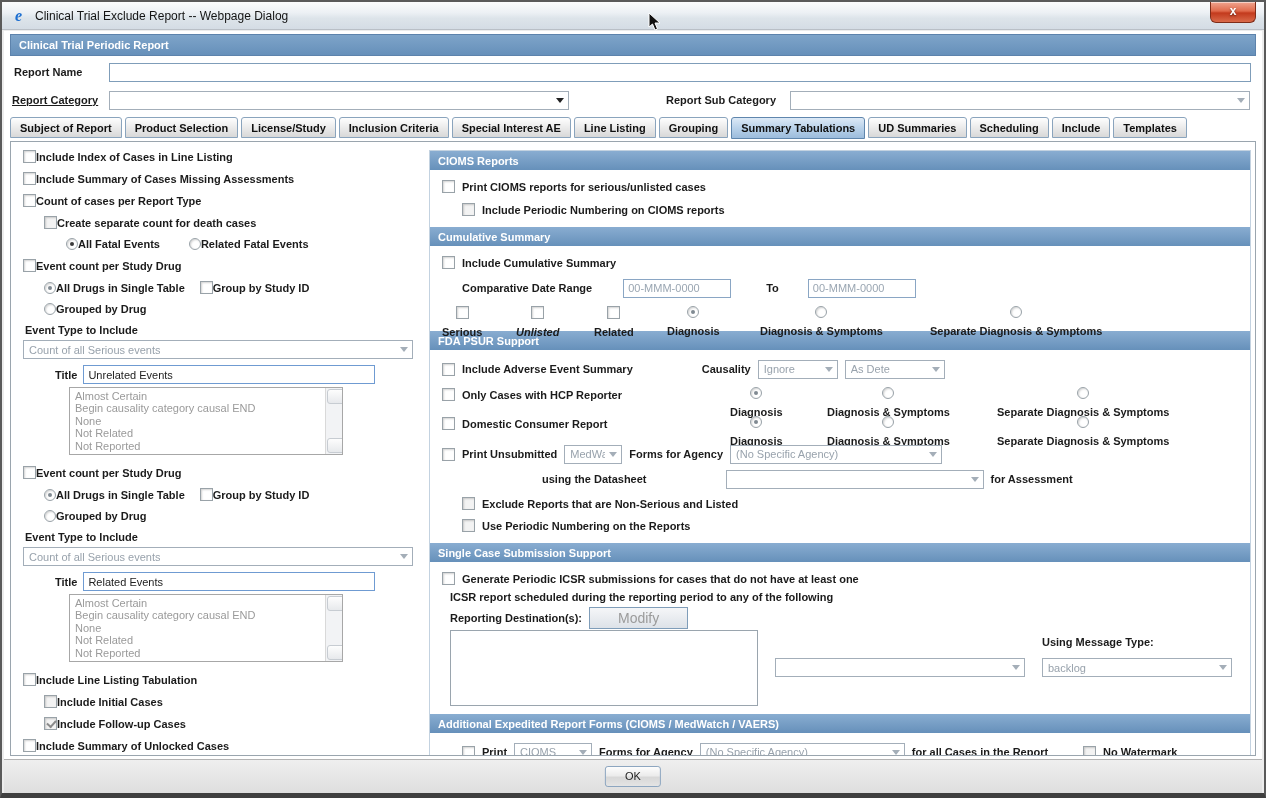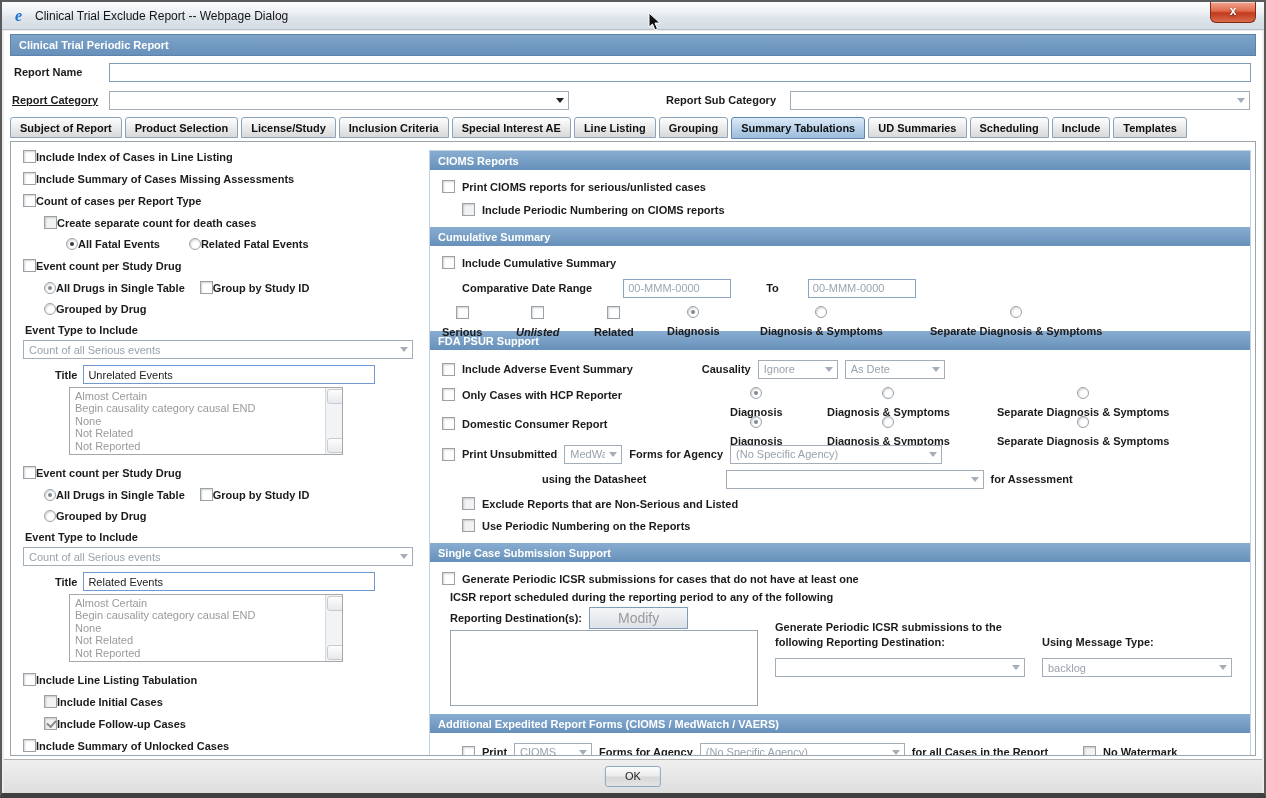--- a/index.html
+++ b/index.html
@@ -423,21 +423,20 @@
           </div>
           <div class="rrow" style="margin-left:8px; margin-bottom:3px;">
             <span class="lbl">ICSR report scheduled during the reporting period to any of the following</span>
           </div>
           <div class="rrow" style="margin-left:8px; margin-bottom:2px; height:21px;">
             <span class="lbl">Reporting Destination(s):</span>
             <button class="btn-small">Modify</button>
           </div>
           <div class="dest-box" style="margin-left:8px;"></div>
 
-          <span class="wraplbl" style="position:absolute; left:345px; top:58px; width:252px;">Generate Periodic ICSR submissions to the following Reporting Destination:</span>
           <div class="select dis" style="position:absolute; left:345px; top:96px; width:250px;">
             <span class="val"></span>
             <span class="arr"></span>
           </div>
           <span class="wraplbl" style="position:absolute; left:612px; top:73px;">Using Message Type:</span>
           <div class="select dis" style="position:absolute; left:612px; top:96px; width:190px;">
             <span class="val">backlog</span>
             <span class="arr"></span>
           </div>
         </div>

